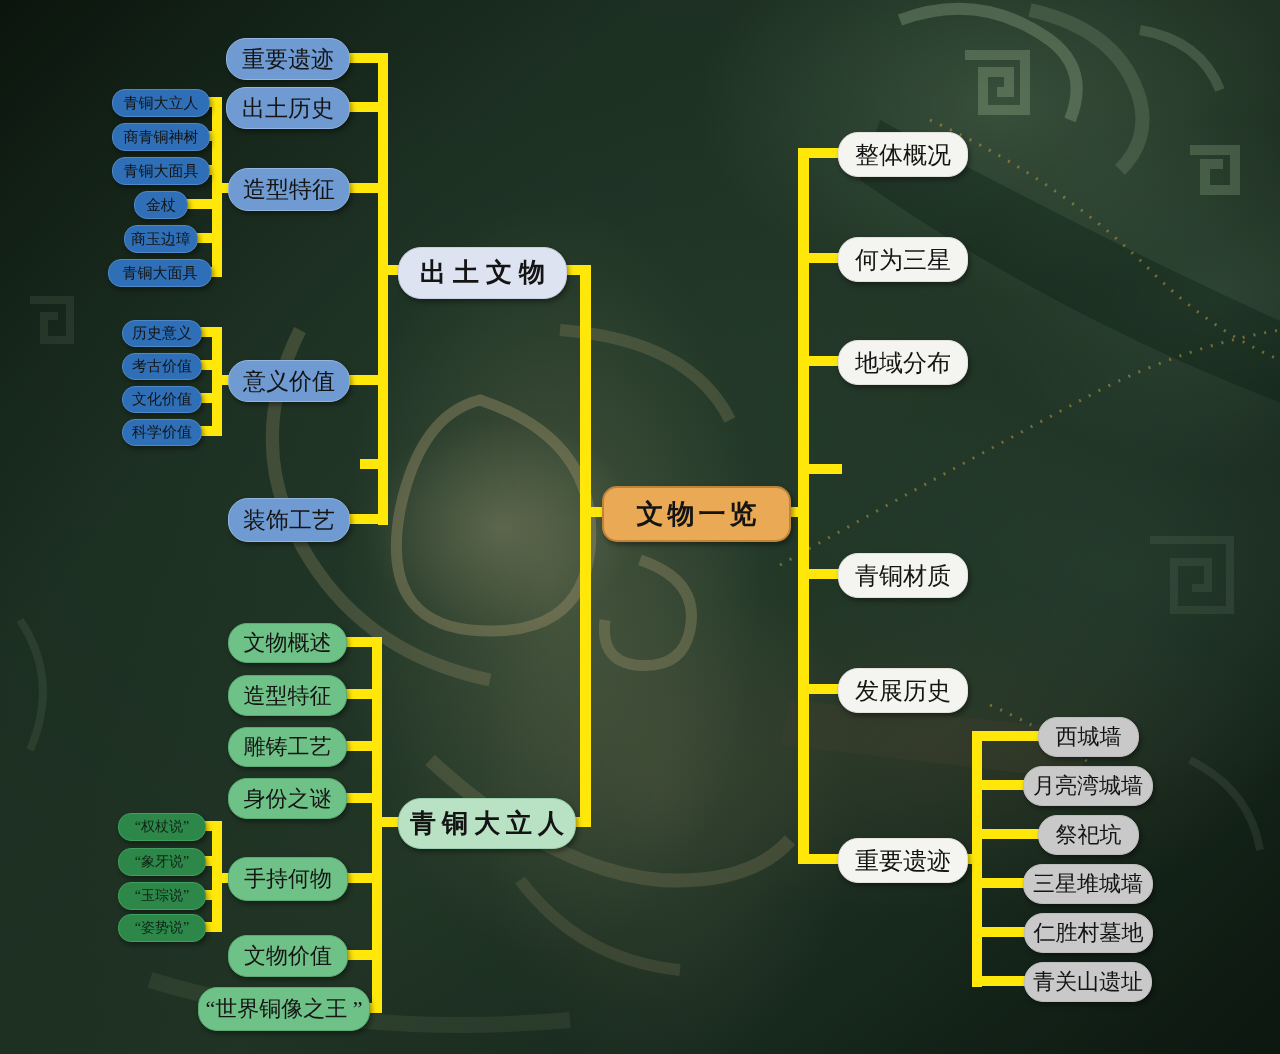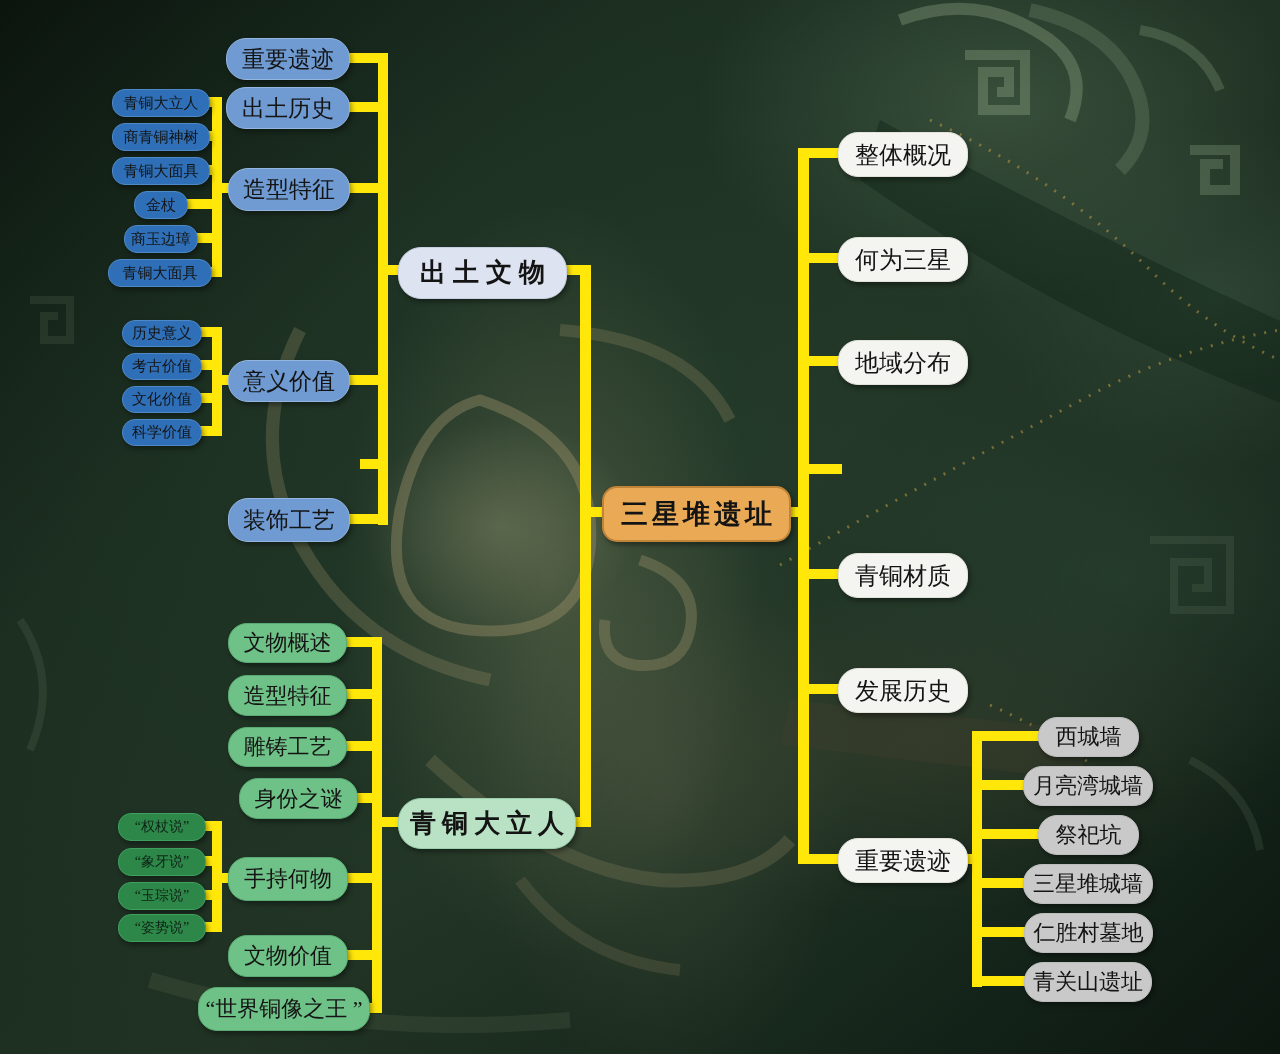--- a/index.html
+++ b/index.html
@@ -134,21 +134,21 @@
     <div class="line" style="left:378px;top:817px;width:24px;height:10px"></div>
 
     <div class="line" style="left:212px;top:821px;width:10px;height:111px"></div>
     <div class="line" style="left:200px;top:821px;width:16px;height:10px"></div>
     <div class="line" style="left:200px;top:856px;width:16px;height:10px"></div>
     <div class="line" style="left:200px;top:890px;width:16px;height:10px"></div>
     <div class="line" style="left:200px;top:922px;width:16px;height:10px"></div>
     <div class="line" style="left:218px;top:873px;width:14px;height:10px"></div>
   </div>
 
-  <div class="node n-root" style="left:602px;top:486px;width:181px;height:52px">三星堆遗址</div>
+  <div class="node n-root" style="left:602px;top:486px;width:181px;height:52px">文物一览</div>
   <div class="node n-hub-lav" style="left:398px;top:247px;width:160px;height:50px">出土文物</div>
   <div class="node n-hub-green" style="left:398px;top:798px;width:170px;height:49px">青铜大立人</div>
 
   <div class="node n-blue" style="left:226px;top:38px;width:122px;height:40px">重要遗迹</div>
   <div class="node n-blue" style="left:226px;top:87px;width:122px;height:40px">出土历史</div>
   <div class="node n-blue" style="left:228px;top:168px;width:120px;height:41px">造型特征</div>
   <div class="node n-blue" style="left:228px;top:360px;width:120px;height:40px">意义价值</div>
   <div class="node n-blue" style="left:228px;top:498px;width:120px;height:42px">装饰工艺</div>
 
   <div class="node n-blue-sm" style="left:112px;top:89px;width:96px;height:26px">青铜大立人</div>
@@ -159,21 +159,21 @@
   <div class="node n-blue-sm" style="left:108px;top:259px;width:102px;height:26px">青铜大面具</div>
 
   <div class="node n-blue-sm" style="left:122px;top:320px;width:78px;height:25px">历史意义</div>
   <div class="node n-blue-sm" style="left:122px;top:353px;width:78px;height:25px">考古价值</div>
   <div class="node n-blue-sm" style="left:122px;top:386px;width:78px;height:25px">文化价值</div>
   <div class="node n-blue-sm" style="left:122px;top:419px;width:78px;height:25px">科学价值</div>
 
   <div class="node n-green" style="left:228px;top:623px;width:117px;height:38px">文物概述</div>
   <div class="node n-green" style="left:228px;top:675px;width:117px;height:39px">造型特征</div>
   <div class="node n-green" style="left:228px;top:727px;width:117px;height:38px">雕铸工艺</div>
-  <div class="node n-green" style="left:239px;top:778px;width:117px;height:39px">身份之谜</div>
+  <div class="node n-green" style="left:228px;top:778px;width:117px;height:39px">身份之谜</div>
   <div class="node n-green" style="left:228px;top:857px;width:118px;height:42px">手持何物</div>
   <div class="node n-green" style="left:228px;top:935px;width:118px;height:40px">文物价值</div>
   <div class="node n-green" style="left:198px;top:987px;width:170px;height:42px">“世界铜像之王 ”</div>
 
   <div class="node n-green-sm" style="left:118px;top:813px;width:86px;height:26px">“权杖说”</div>
   <div class="node n-green-sm" style="left:118px;top:848px;width:86px;height:26px">“象牙说”</div>
   <div class="node n-green-sm" style="left:118px;top:882px;width:86px;height:26px">“玉琮说”</div>
   <div class="node n-green-sm" style="left:118px;top:914px;width:86px;height:26px">“姿势说”</div>
 
   <div class="node n-white" style="left:838px;top:237px;width:128px;height:43px">何为三星</div>

